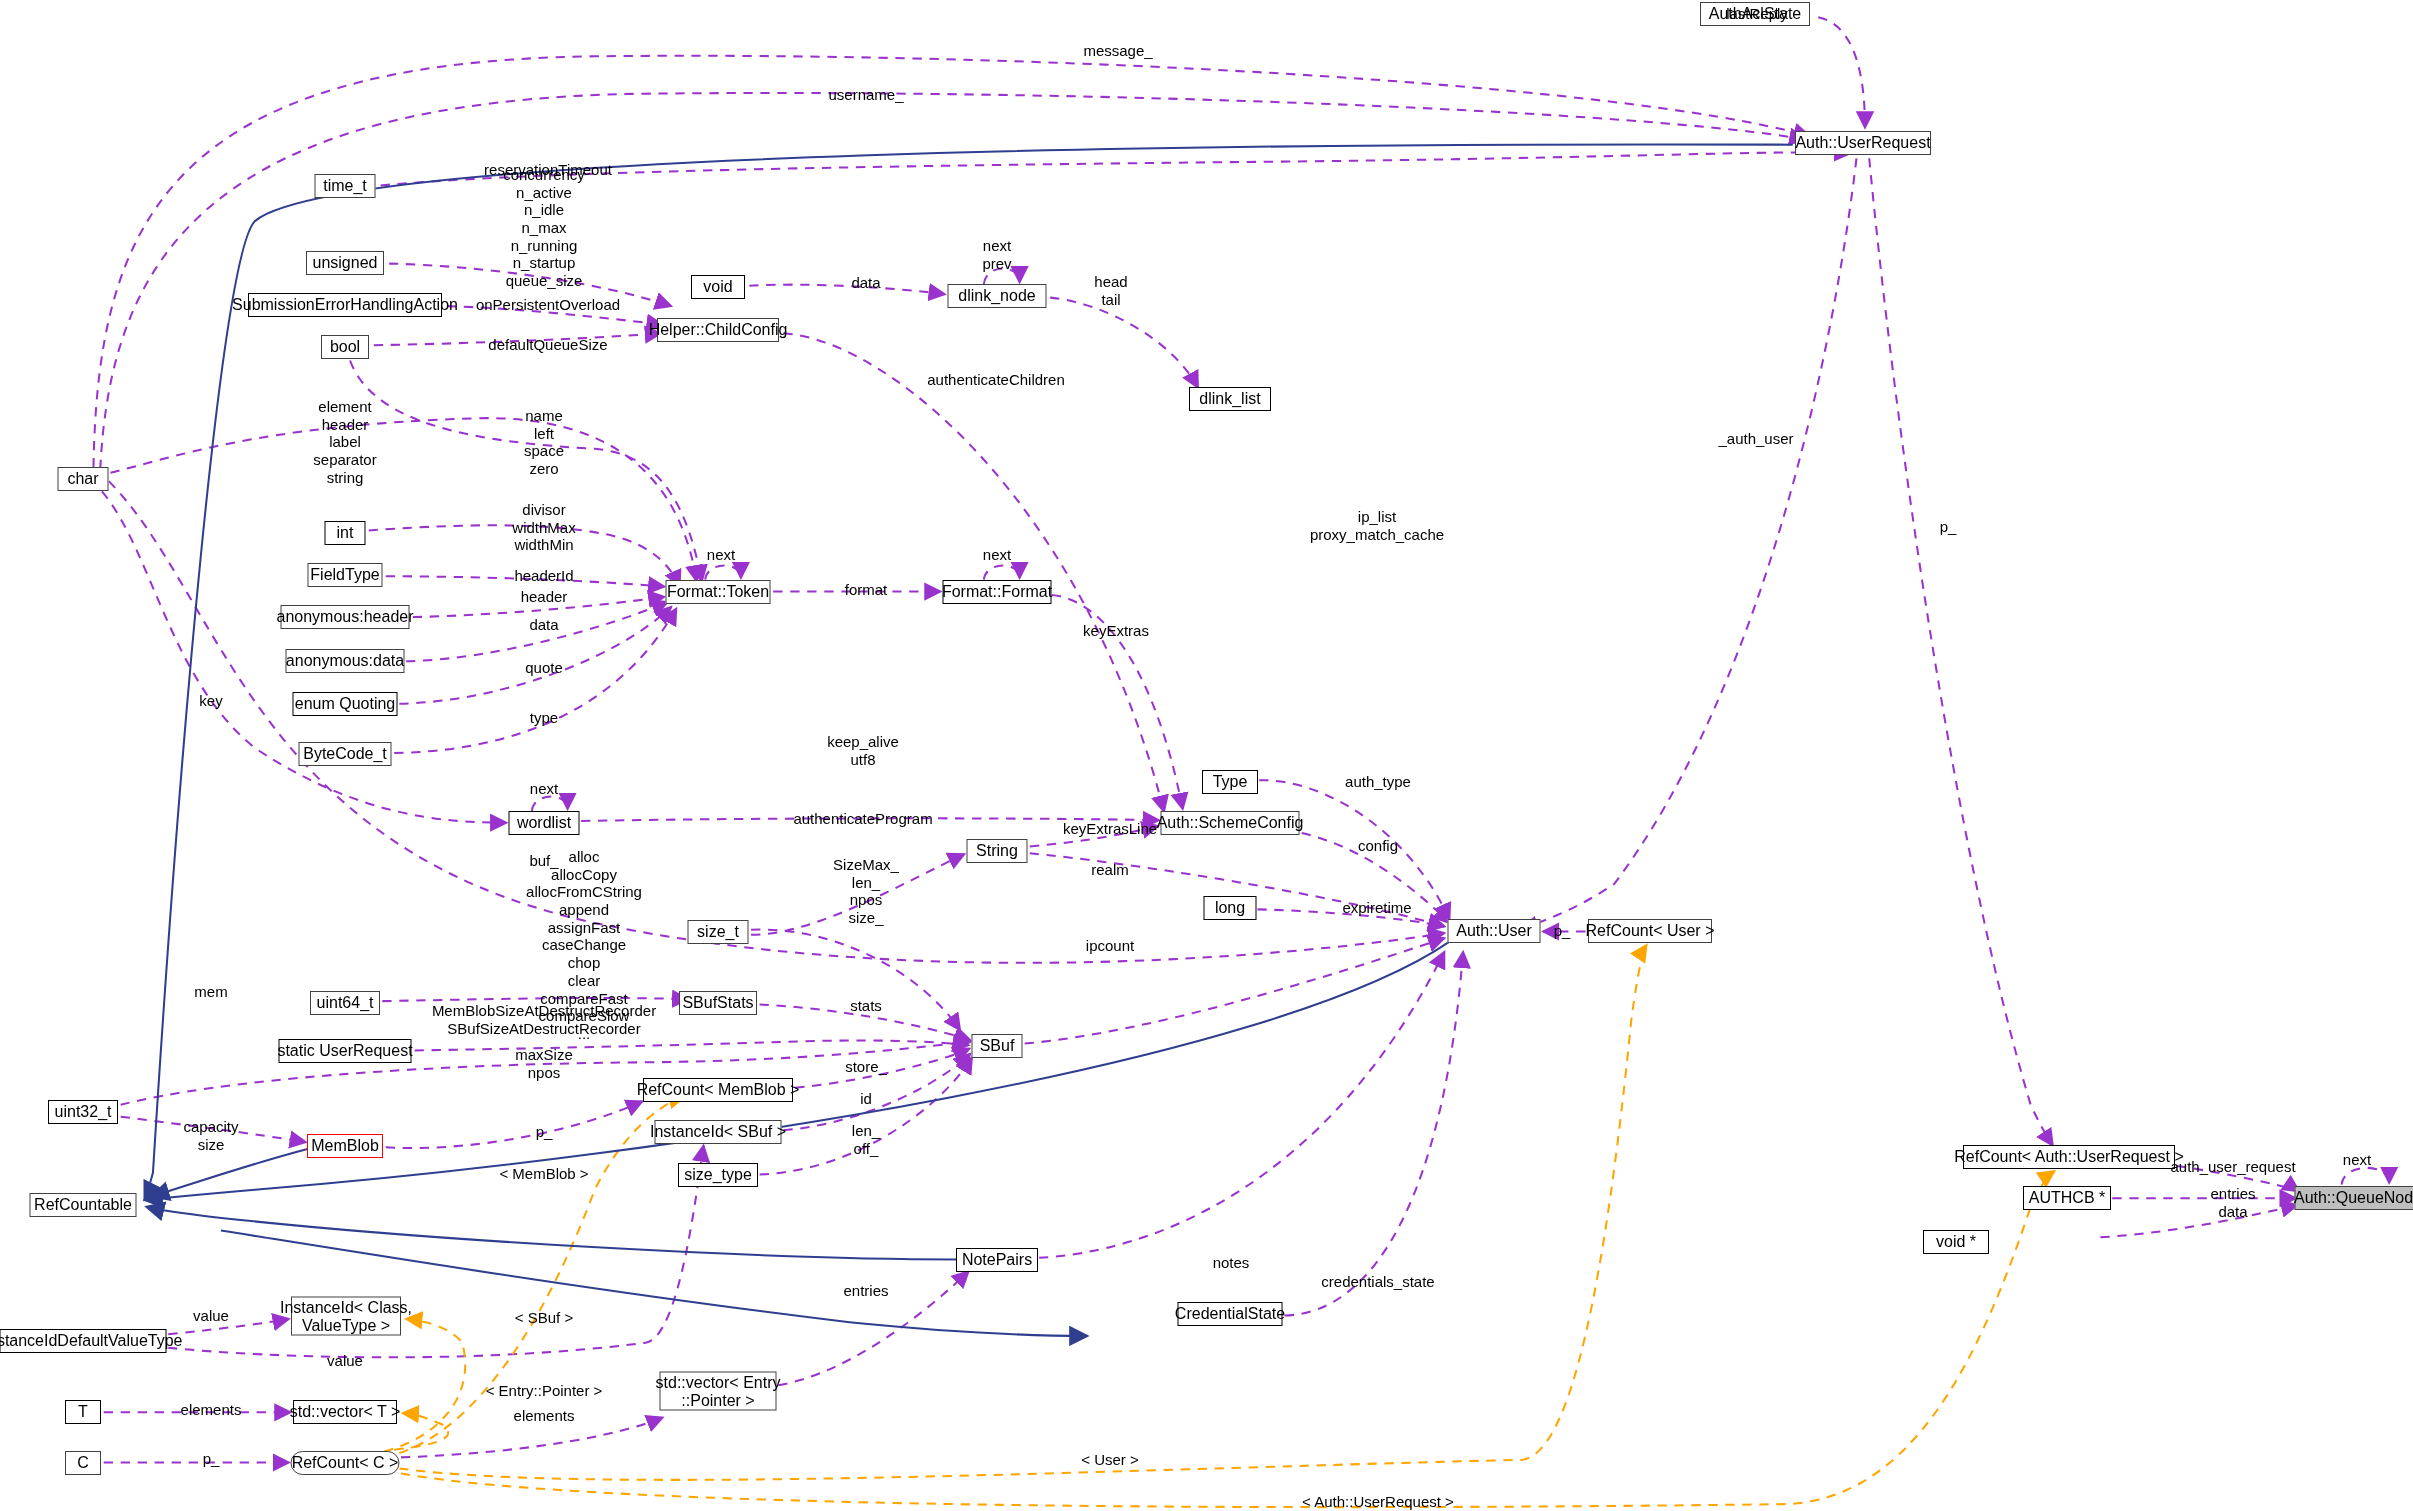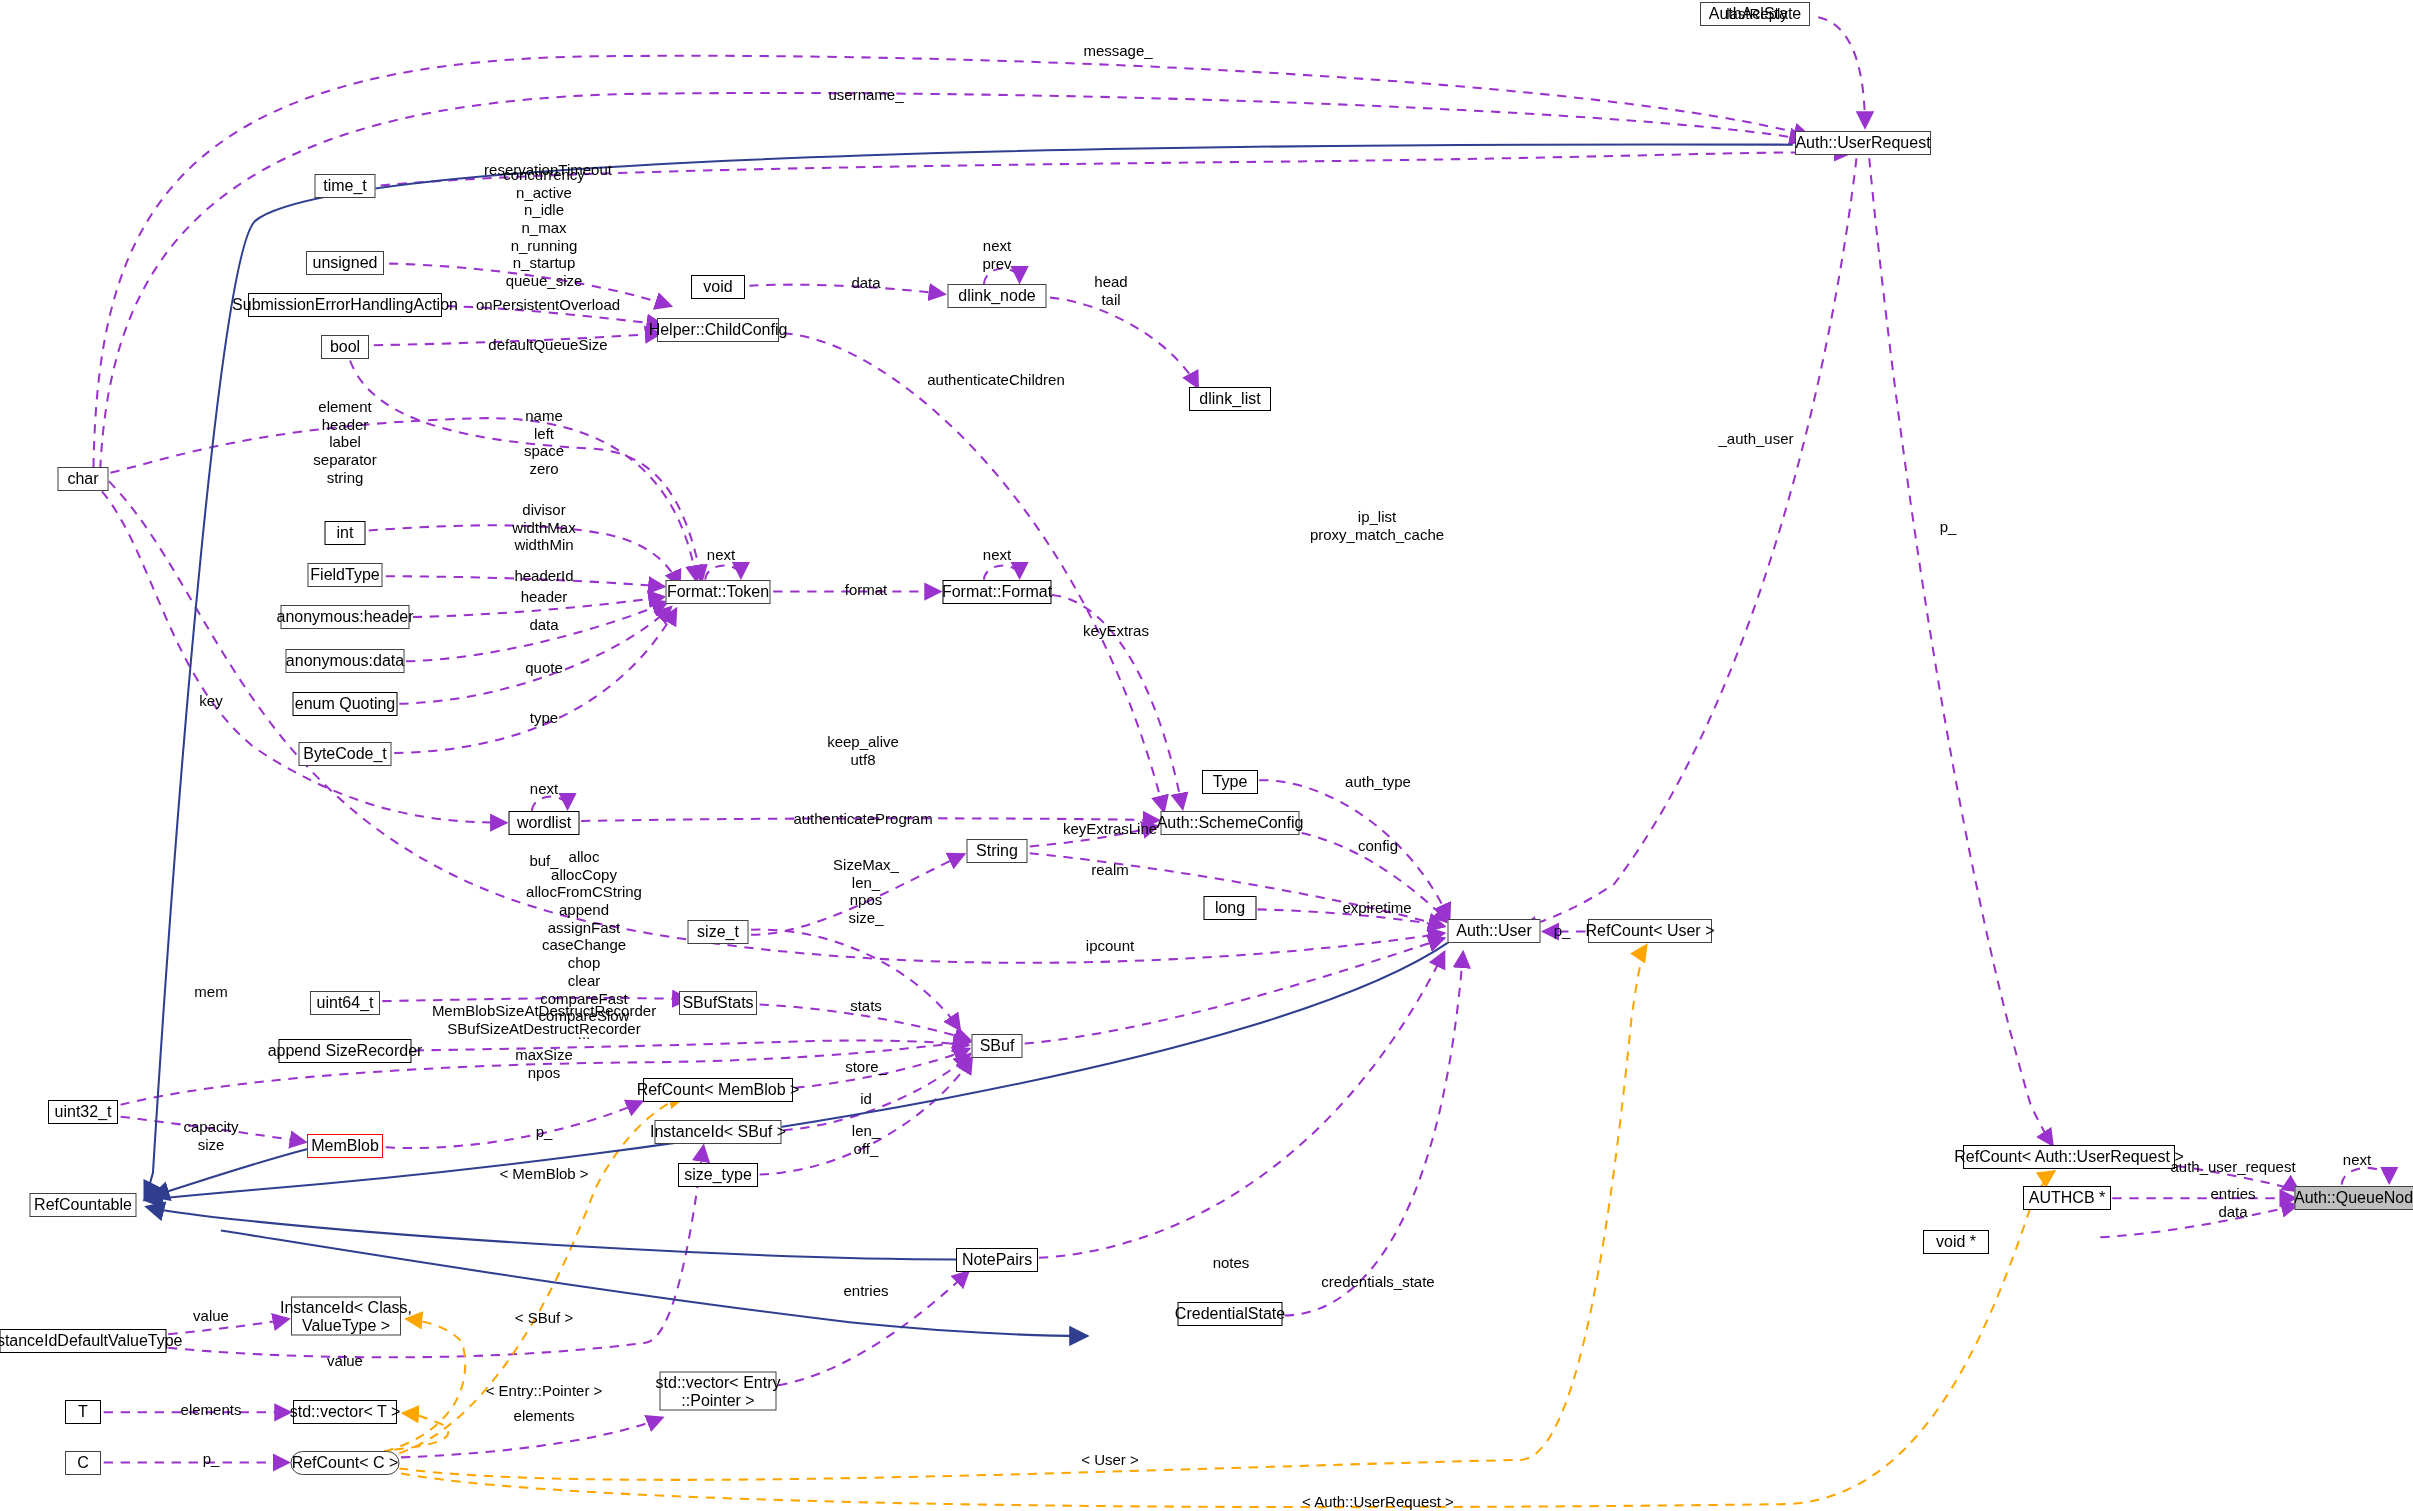--- a/index.html
+++ b/index.html
@@ -232,21 +232,21 @@
       <div class="node" style="left: 544px; top: 823px; width: 71px; height: 24px;">wordlist</div>
       <div class="node thick" style="left: 1230px; top: 823px; width: 139px; height: 24px;">Auth::SchemeConfig</div>
       <div class="node thick" style="left: 997px; top: 851px; width: 61px; height: 24px;">String</div>
       <div class="node" style="left: 1230px; top: 908px; width: 53px; height: 24px;">long</div>
       <div class="node thick" style="left: 718px; top: 932px; width: 61px; height: 24px;">size_t</div>
       <div class="node thick" style="left: 1494px; top: 931px; width: 93px; height: 24px;">Auth::User</div>
       <div class="node thick" style="left: 1650px; top: 931px; width: 124px; height: 24px;">RefCount&lt; User &gt;</div>
       <div class="node thick" style="left: 345px; top: 1003px; width: 70px; height: 24px;">uint64_t</div>
       <div class="node thick" style="left: 718px; top: 1003px; width: 78px; height: 24px;">SBufStats</div>
       <div class="node thick" style="left: 997px; top: 1046px; width: 51px; height: 24px;">SBuf</div>
-      <div class="node" style="left: 345px; top: 1051px; width: 133px; height: 24px;">append SizeRecorder</div>
+      <div class="node" style="left: 345px; top: 1051px; width: 133px; height: 24px;">static UserRequest</div>
       <div class="node" style="left: 83px; top: 1112px; width: 70px; height: 24px;">uint32_t</div>
       <div class="node" style="left: 718px; top: 1090px; width: 150px; height: 24px;">RefCount&lt; MemBlob &gt;</div>
       <div class="node highlight" style="left: 345px; top: 1146px; width: 76px; height: 24px;">MemBlob</div>
       <div class="node thick" style="left: 718px; top: 1132px; width: 127px; height: 24px;">InstanceId&lt; SBuf &gt;</div>
       <div class="node" style="left: 718px; top: 1175px; width: 80px; height: 24px;">size_type</div>
       <div class="node thick" style="left: 83px; top: 1205px; width: 107px; height: 24px;">RefCountable</div>
       <div class="node" style="left: 2069px; top: 1157px; width: 212px; height: 24px;">RefCount&lt; Auth::UserRequest &gt;</div>
       <div class="node current" style="left: 2358px; top: 1198px; width: 127px; height: 24px;">Auth::QueueNode</div>
       <div class="node" style="left: 2067px; top: 1198px; width: 88px; height: 24px;">AUTHCB *</div>
       <div class="node" style="left: 997px; top: 1260px; width: 82px; height: 24px;">NotePairs</div>

